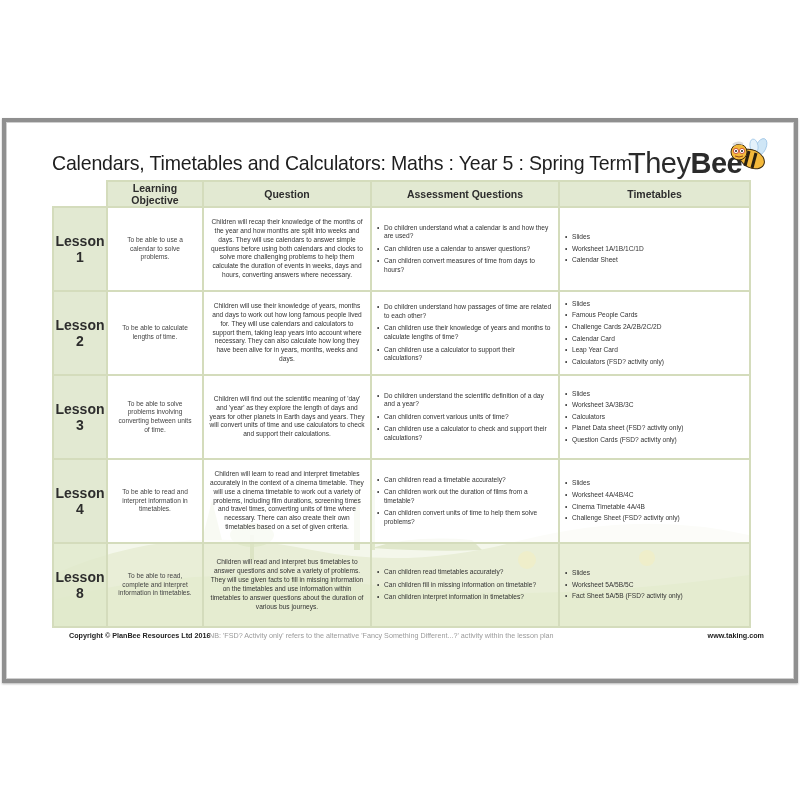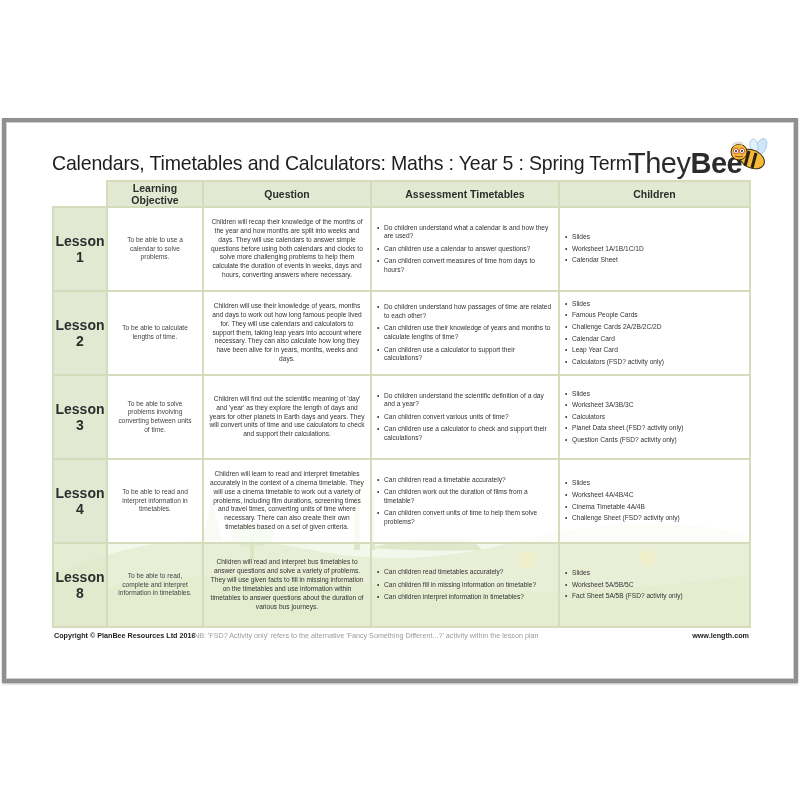--- a/index.html
+++ b/index.html
@@ -49,21 +49,21 @@
   td.aq, td.res { font-size: 6.6px; color: #333; padding: 0 4px; line-height: 1.3; background: rgba(255,255,255,0.85); }
   td.aq ul, td.res ul { list-style: none; }
   td.aq li { position: relative; padding-left: 8px; margin: 4px 0; }
   td.res li { position: relative; padding-left: 8px; margin: 3px 0; }
   td.aq li::before, td.res li::before { content: "•"; position: absolute; left: 1px; top: 0; }
 
   tr.last td { background: rgba(235,240,218,0.55); }
   tr.last td.lesson { background: rgba(225,234,205,0.9); }
 
   .footer {
-    position: absolute; top: 631px; left: 54px; width: 697px; height: 14px; font-size: 7.2px;
+    position: absolute; top: 631px; left: 69px; width: 697px; height: 14px; font-size: 7.2px;
   }
   .copyright { position: absolute; left: 0; top: 0; font-weight: 700; color: #222; }
   .note { position: absolute; left: 140px; top: 0; color: #9a9a9a; text-align: center; }
   .web { position: absolute; right: 2px; top: 0; font-weight: 700; color: #222; }
 </style>
 </head>
 <body>
 
 <div class="sheet"></div>
 
@@ -108,22 +108,22 @@
         <col style="width:96px">
         <col style="width:168px">
         <col style="width:188px">
         <col style="width:191px">
     </colgroup>
     <thead>
       <tr>
         <th class="corner"></th>
         <th>Learning Objective</th>
         <th>Question</th>
-        <th>Assessment Timetables</th>
-        <th>Children</th>
+        <th>Assessment Questions</th>
+        <th>Timetables</th>
       </tr>
     </thead>
     <tbody>
       <tr>
         <td class="lesson">Lesson 1</td>
         <td class="obj">To be able to use a calendar to solve problems.</td>
         <td class="ov">Children will recap their knowledge of the months of the year and how months are split into weeks and days. They will use calendars to answer simple questions before using both calendars and clocks to solve more challenging problems to help them calculate the duration of events in weeks, days and hours, converting answers where necessary.</td>
         <td class="aq">
             <ul>
           <li>Do children understand what a calendar is and how they are used?</li>
@@ -221,14 +221,14 @@
         </ul>
           </td>
       </tr>
     </tbody>
   </table>
 </div>
 
 <div class="footer">
   <span class="copyright">Copyright © PlanBee Resources Ltd 2016</span>
   <span class="note">NB: 'FSD? Activity only' refers to the alternative 'Fancy Something Different...?' activity within the lesson plan</span>
-  <span class="web">www.length.com</span>
+  <span class="web">www.taking.com</span>
 </div>
 
 </body></html>

